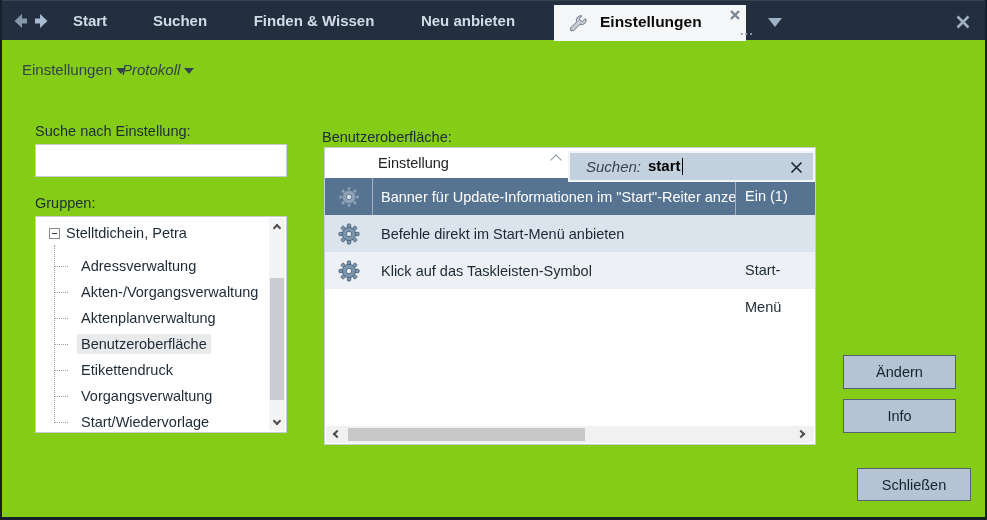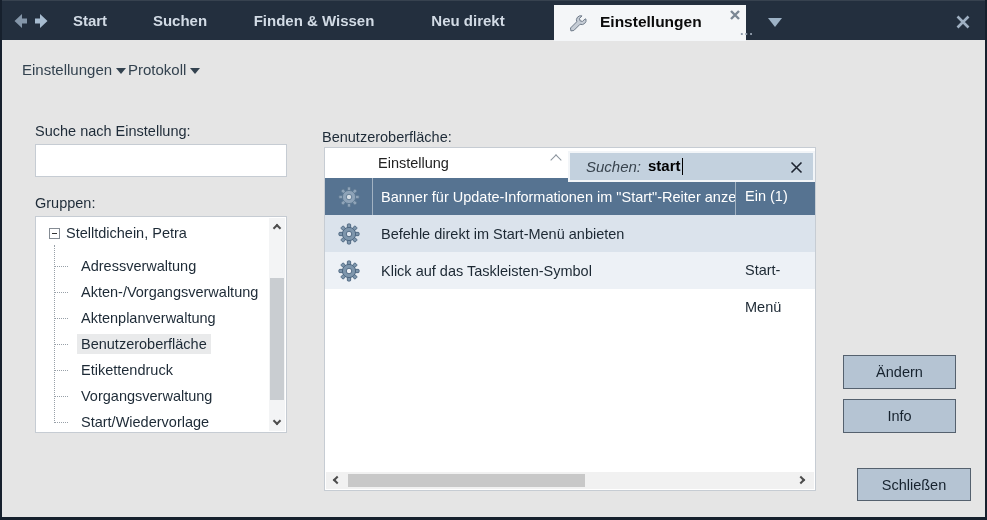--- a/index.html
+++ b/index.html
@@ -1,19 +1,19 @@
 <!DOCTYPE html>
 <html><head>
 <meta charset="utf-8">
 <style>
   * { margin:0; padding:0; box-sizing:border-box; }
   html,body { width:987px; height:520px; }
   body { font-family:"Liberation Sans", sans-serif; }
 
-  .window { position:relative; width:987px; height:520px; background:#e5e5e5;
+  .window { position:relative; width:987px; height:520px; background:#84cc16;
             border-left:2px solid #16202d; border-right:2px solid #16202d;
             border-bottom:3px solid #16202d; overflow:hidden; }
 
   
   .topbar { position:absolute; left:0; top:0; width:100%; height:40px;
             background:#232f3e; border-top:1px solid #37424f; }
   .navarrow { position:absolute; top:12px; width:17px; height:16px; cursor:pointer; }
   .navarrow.back { left:11px; }
   .navarrow.fwd  { left:30px; }
   .tab { position:absolute; top:0; height:40px; line-height:40px; transform:translateX(-50%);
@@ -31,21 +31,21 @@
               border-top:9px solid #9db2c6; cursor:pointer; }
   .winclose { position:absolute; left:953px; top:13px; width:16px; height:16px; cursor:pointer; }
 
   
   .menuitem { position:absolute; top:61px; font-size:15px; color:#33424f;
               cursor:pointer; white-space:nowrap; }
   .menuitem .dcaret { display:inline-block; width:0; height:0; margin-left:4px;
               border-left:5px solid transparent; border-right:5px solid transparent;
               border-top:6px solid #33424f; vertical-align:middle; }
   #menu-einstellungen { left:20px; }
-  #menu-protokoll { left:126px; }
+  #menu-protokoll { left:120px;font-style:italic; }
 
   
   .lbl { position:absolute; font-size:14.5px; color:#1e2b38; white-space:nowrap; }
   .searchbox { position:absolute; left:33px; top:144px; width:252px; height:33px;
                background:#fff; border:1px solid #c6ccd3; font-size:14.5px; padding:0 8px;
                font-family:"Liberation Sans", sans-serif; outline:none; }
   .treebox { position:absolute; left:33px; top:216px; width:252px; height:217px;
              background:#fff; border:1px solid #c6ccd3; overflow:hidden; font-size:14.5px;
              color:#1d2a36;text-align:right; }
   .vline { position:absolute; left:18px; top:28px; height:178px;
@@ -67,21 +67,21 @@
   .vthumb { position:absolute; left:1px; right:1px; top:60px; height:122px; background:#c9cdd1; }
   .varrow { position:absolute; left:0; width:16px; height:17px; }
   .varrow.up { top:0; } .varrow.down { bottom:0; }
   .chev { position:absolute; width:6px; height:6px; border:solid #4d4d4d; border-width:0 0 2px 2px; }
   .chev.up    { left:5px; top:7px;  transform:rotate(135deg); }
   .chev.down  { left:5px; top:4px;  transform:rotate(-45deg); }
   .chev.left  { left:6px; top:5px;  transform:rotate(45deg); }
   .chev.right { left:3px; top:5px;  transform:rotate(225deg); }
 
   
-  .tablebox { position:absolute; left:322px; top:147px; width:492px; height:344px;
+  .tablebox { position:absolute; left:322px; top:147px; width:492px; height:298px;
               background:#fff; border:1px solid #c6ccd3; }
   .thead { position:absolute; left:0; top:0; right:0; height:30px; background:#fff; }
   .thead-label { position:absolute; left:53px; top:0; line-height:30px; font-size:14.5px;
                  color:#222; cursor:pointer; }
   .sortcaret { position:absolute; left:227px; top:8px; width:8px; height:8px;
                border-left:1.5px solid #8a939c; border-top:1.5px solid #8a939c;
                transform:rotate(45deg); }
   .searchoverlay { position:absolute; left:243px; top:3px; width:247px; height:31px;
                background:#c3d1de; border:2px solid #f2f5f8; z-index:5; }
   .s-label { position:absolute; left:16px; top:5px; font-style:italic; font-size:15px;
@@ -129,21 +129,21 @@
     </span>
     <span class="navarrow fwd">
       <svg width="17" height="16" viewBox="0 0 17 16">
           <path d="M8 1 L15.5 8 L8 15 L8 10.6 L3 10.6 L3 5.4 L8 5.4 Z" fill="#a7bcd0"></path>
         </svg>
     </span>
 
     <span class="tab" style="left:88px">Start</span>
     <span class="tab" style="left:178px">Suchen</span>
     <span class="tab" style="left:312px">Finden &amp; Wissen</span>
-    <span class="tab" style="left:466px">Neu direkt</span>
+    <span class="tab" style="left:466px">Neu anbieten</span>
 
     <div class="activetab">
       <span class="wrench">
         <svg width="20" height="20" viewBox="0 0 24 24">
           <path d="M21.5 7.2a5.2 5.2 0 0 1-7 6.3L7 21l-3.5.5L3 18l7.5-7.5a5.2 5.2 0 0 1 6.3-7l-3 3 .7 2.9 2.9.7 3-3z" fill="#c6cdd6" stroke="#6d7988" stroke-width="1.2"></path>
         </svg>
       </span>
       <span class="atlabel">Einstellungen</span>
       <span class="tabclose">
         <svg width="12" height="12" viewBox="0 0 12 12">

